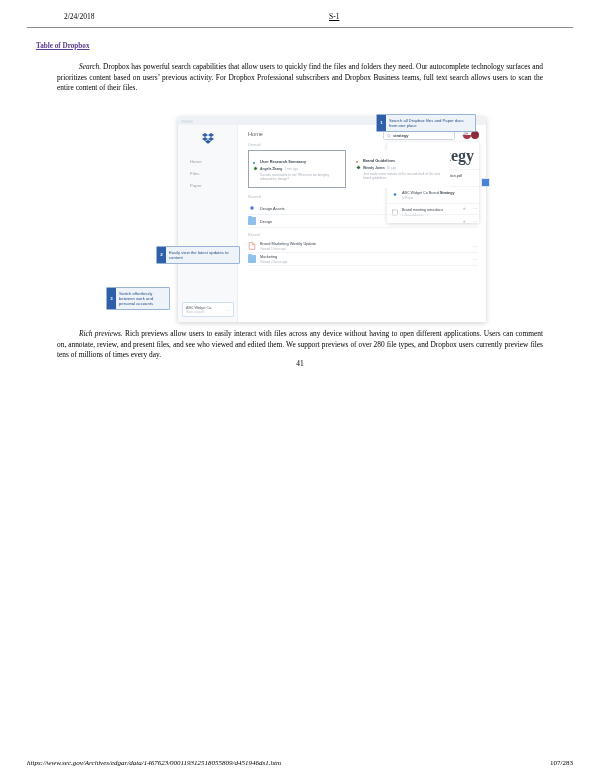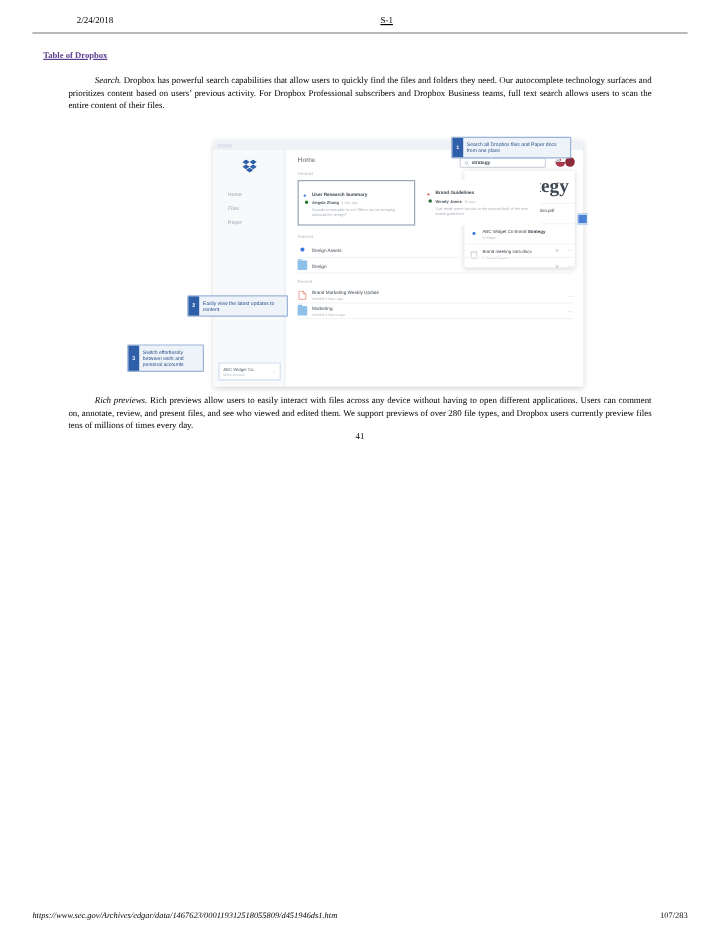--- a/index.html
+++ b/index.html
@@ -14,21 +14,21 @@
   }
 
   
   .pg-head {
     position:absolute; top:12px; left:0; right:0;
     height:14px;
     font-size:7.5px;
     font-family:"Liberation Serif", serif;
   }
   .pg-head .date { position:absolute; left:27px; top:0;margin-left:37px; }
-  .pg-head .pgnum { position:absolute; left:317px; top:0;text-decoration:underline; }
+  .pg-head .pgnum { position:absolute; left:329px; top:0;text-decoration:underline; }
   .rule {
     position:absolute; top:27px; left:27px; right:27px;
     height:1px; background:#8a8a8a;
   }
 
   .toc {
     position:absolute; top:42px; left:36px;
     font-size:7.2px; font-weight:bold;
     color:#5c3d8f; text-decoration:underline;
     font-family:"Liberation Serif", serif;

